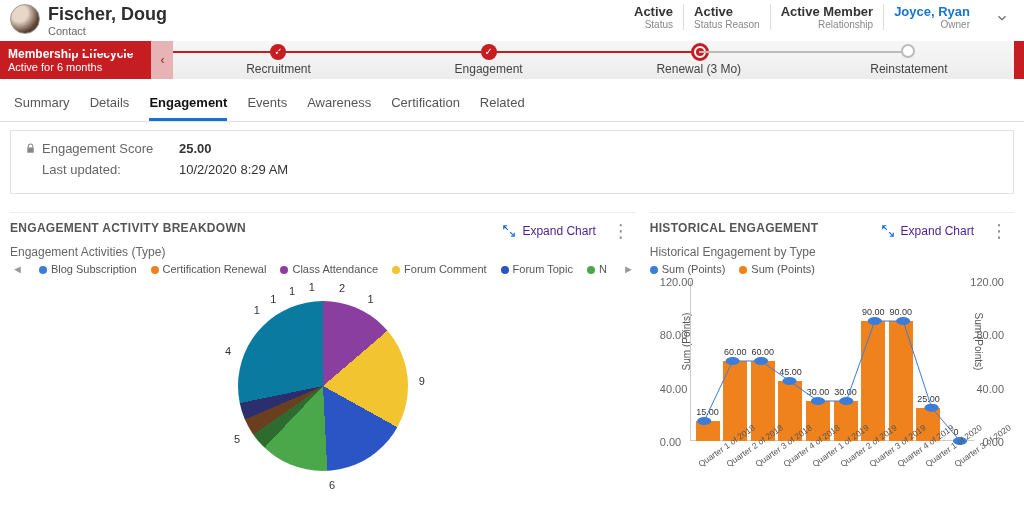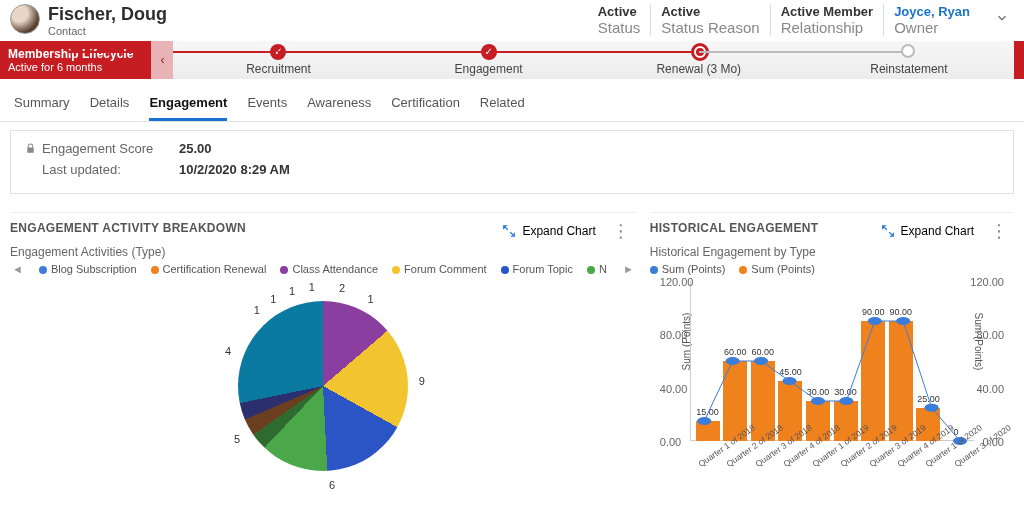--- a/index.html
+++ b/index.html
@@ -31,21 +31,21 @@
     align-items: flex-start;
     font-size: 11px;
   }
   .hf {
     padding: 0 10px;
     border-left: 1px solid #ddd;
   }
   .hf:first-child { border-left: none; }
   .hf-val { font-weight: 600; font-size: 13px; color: #333; }
   .hf-val.link { color: #1a73cc; }
-  .hf-lab { color: #888; font-size: 15px; }
+  .hf-lab { color: #888; font-size: 10px; text-align: right; }
   .chev {
     width: 24px; height: 24px; display:flex; align-items:center; justify-content:center;
     cursor: pointer; color: #666; margin-left:10px; margin-top:2px;
   }
   
   .process {
     position: relative;
     height: 38px;
     margin-top: 4px;
     display: flex;
@@ -125,39 +125,39 @@
   }
   
   .scorecard {
     border: 1px solid #e2e2e2;
     margin: 8px 10px 18px;
     padding: 10px 14px;
   }
   .scorecard-row { display:flex; gap:24px; font-size:13px; margin-bottom:6px;}
   .sc-label { color:#666; width: 130px; display:flex; align-items:center; gap:6px;}
   .sc-val { font-weight:600; color:#333; }
-  .sc-val.light { font-weight:700; }
+  .sc-val.light { font-weight:400; }
   .lock-icon{ width:11px; height:11px; fill:#888; }
   
   .charts {
     display: flex; gap: 14px; padding: 0 10px 10px;
     align-items: stretch;
   }
   .card {
     flex: 1; border-top: 1px solid #eee; padding-top:4px;
   }
   .card h3 {
     font-size: 12px; font-weight: 700; letter-spacing: .3px;
     color: #555; margin: 4px 0 10px;
   }
   .card-header {
     display:flex; align-items:center; justify-content:space-between;
   }
   .expand {
-    color:#000000; font-size:12px; display:flex; align-items:center; gap:6px; cursor:pointer;
+    color:#4c1d95; font-size:12px; display:flex; align-items:center; gap:6px; cursor:pointer;
   }
   .expand svg { width:14px; height:14px; stroke:#1a6fd1; fill:none; }
   .more { color:#888; padding:0 6px; cursor:pointer; font-size:18px; line-height:1; }
   .subtitle { font-size:12px; color:#666; margin-bottom:4px; }
   .legend {
     display:flex; gap:14px; font-size:11px; color:#555;
     align-items:center; margin-bottom:6px;
     overflow:hidden; white-space:nowrap;
   }
   .legend .arrow { color:#999; padding:0 2px; cursor:pointer;}

